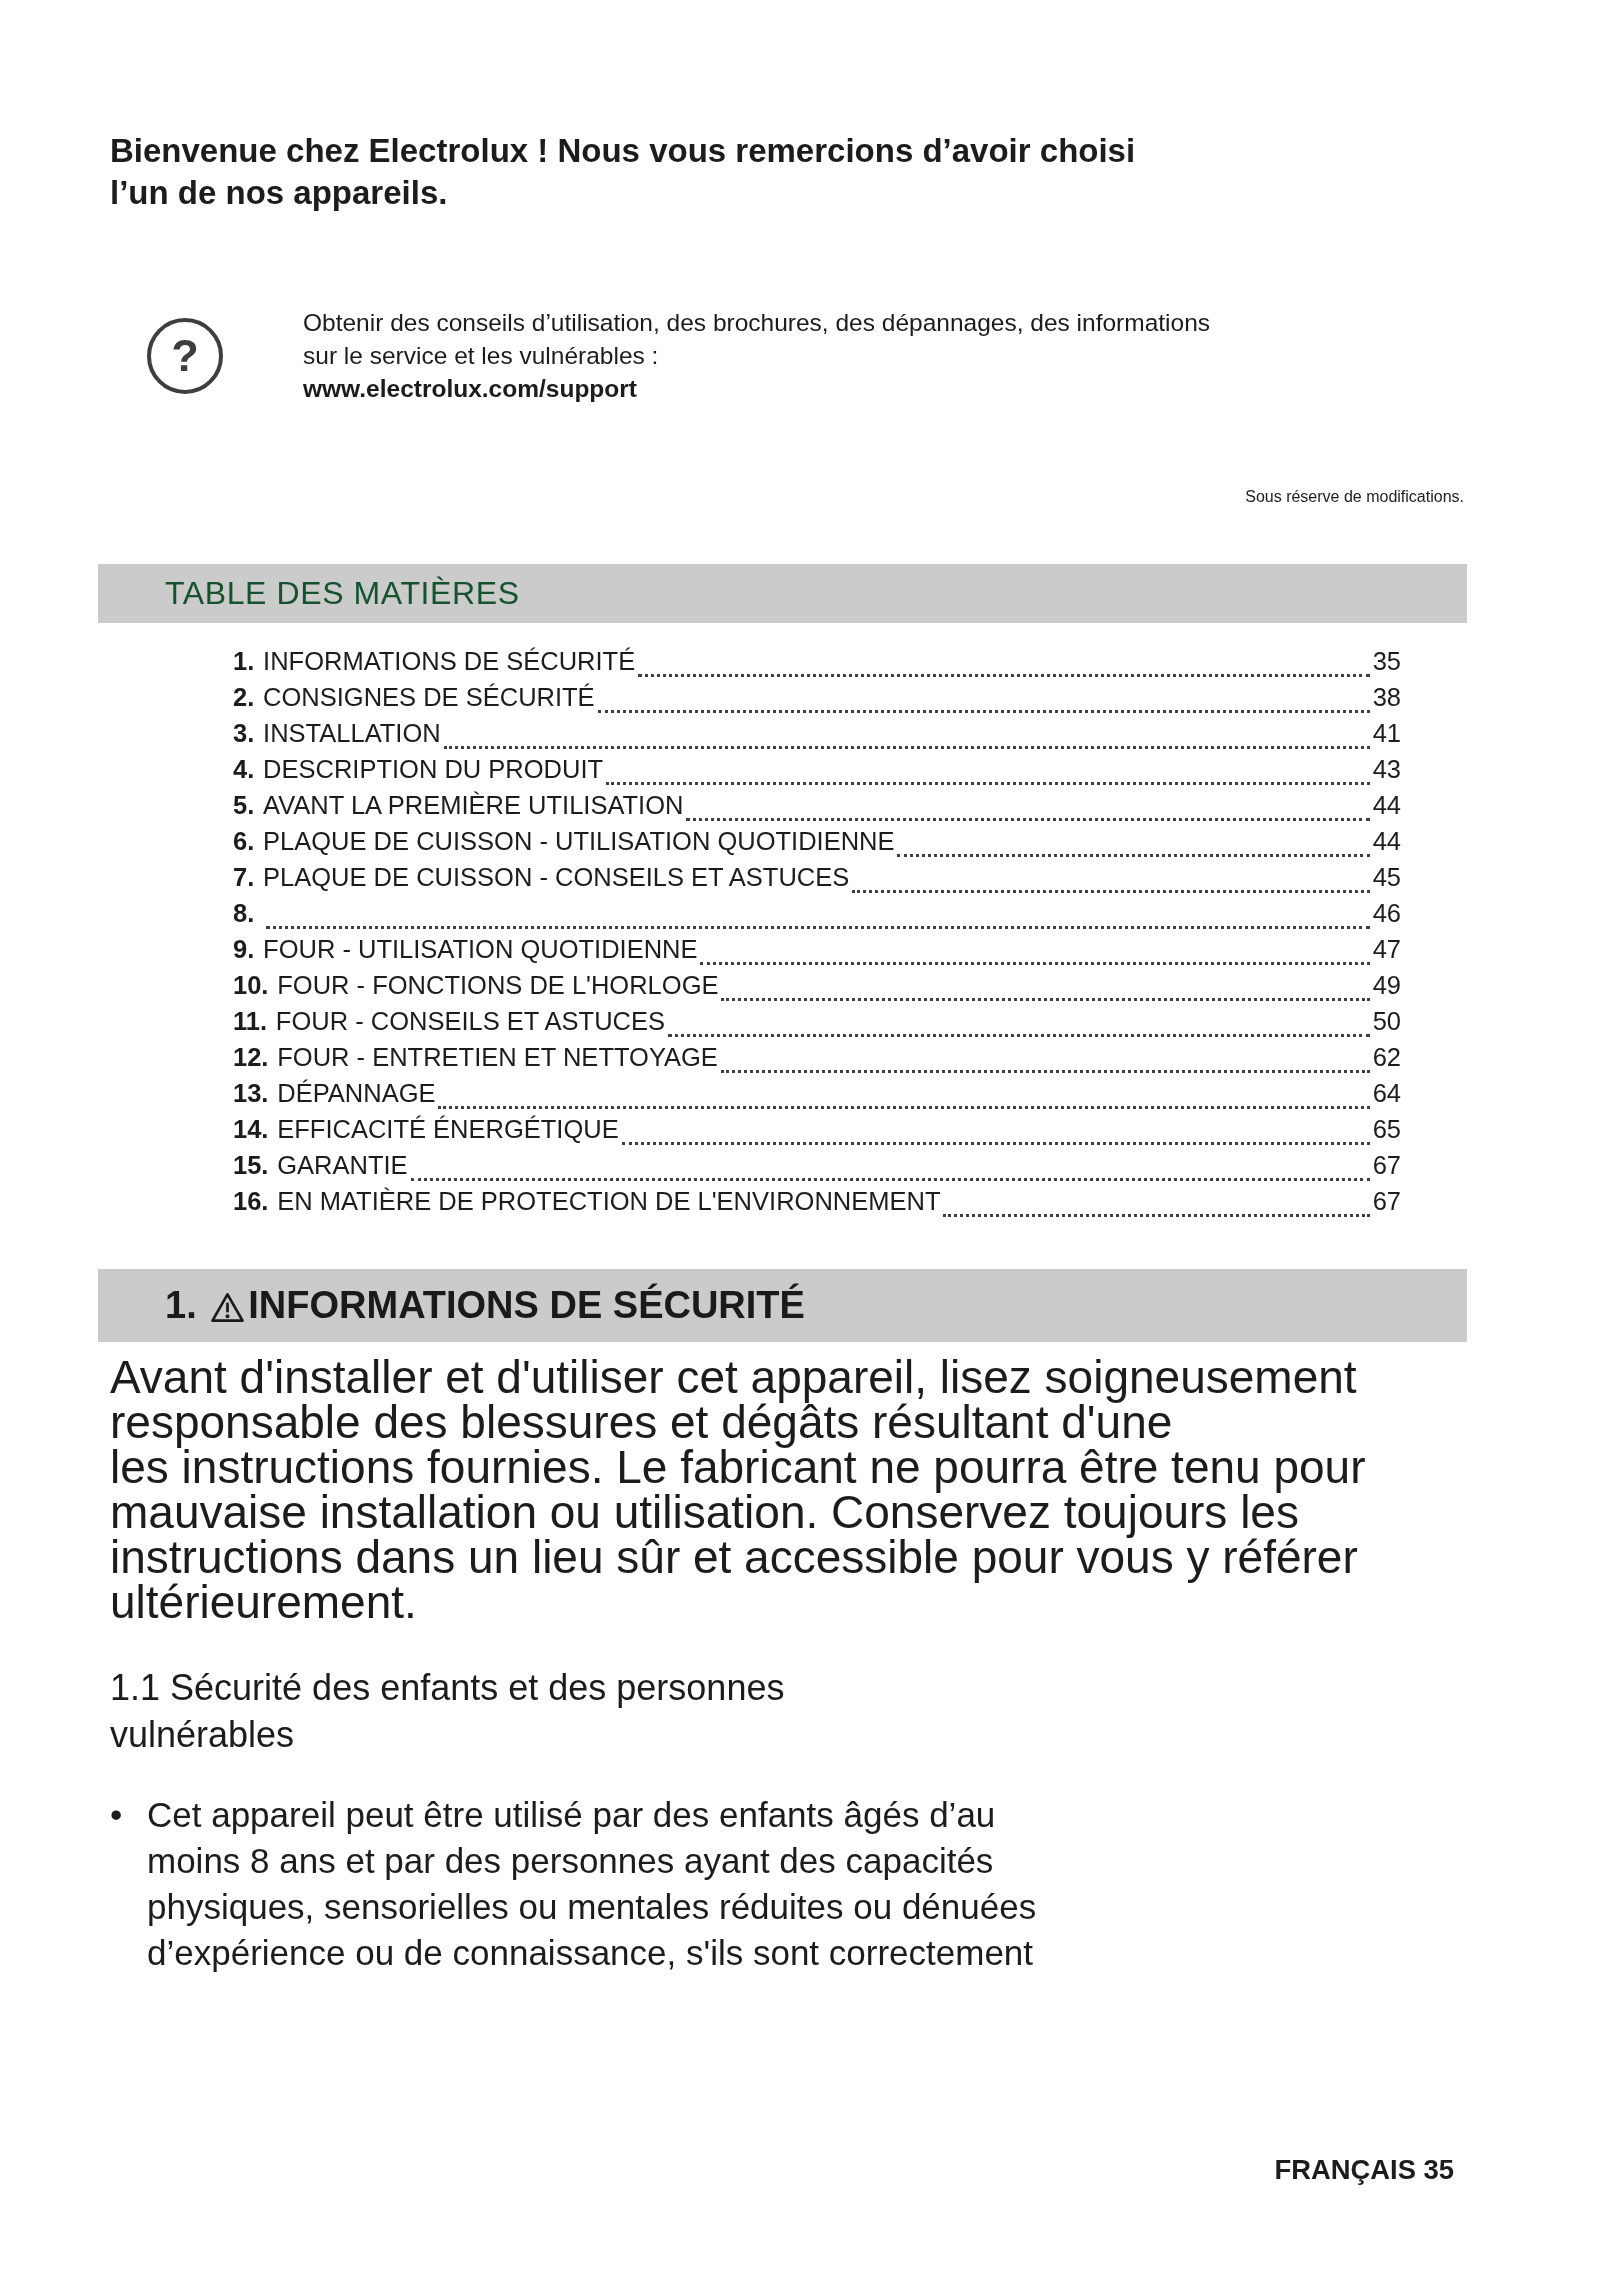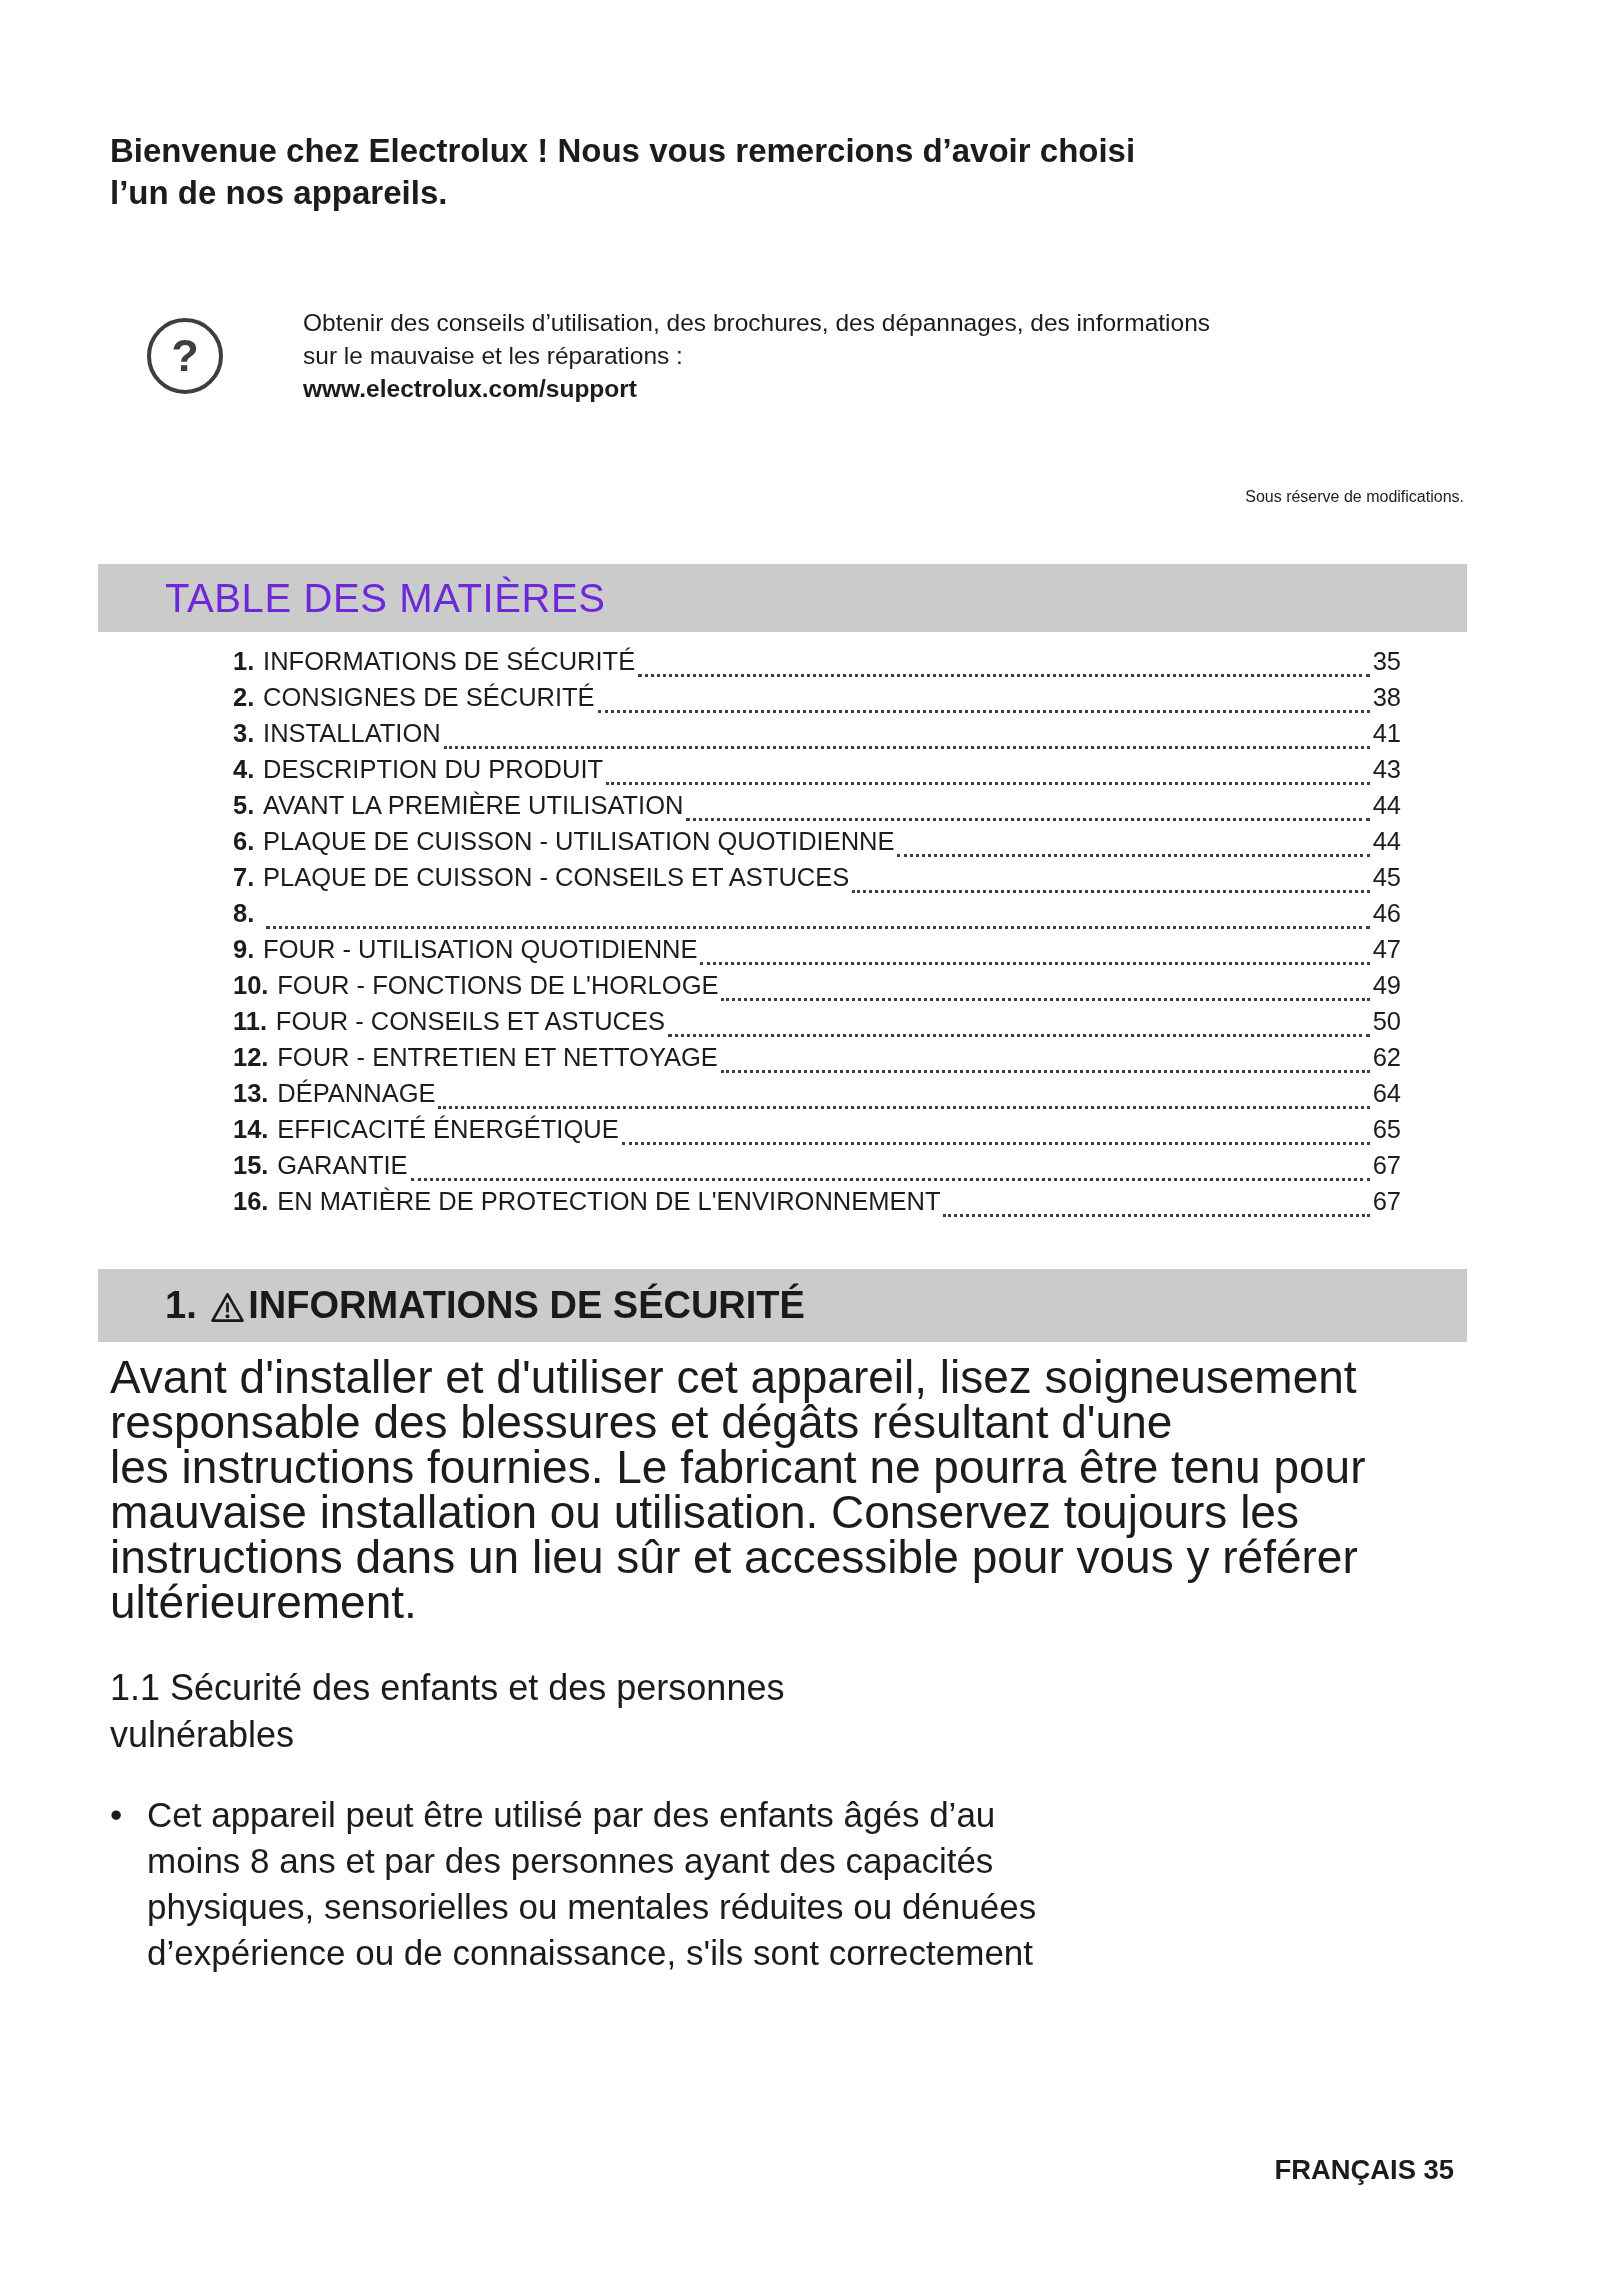--- a/index.html
+++ b/index.html
@@ -17,21 +17,21 @@
     display:flex; align-items:center; justify-content:center;
     font-size:45px; font-weight:bold; color:#3e3e3e; flex:0 0 auto;
   }
   .support-text { margin-left:80px; font-size:24.5px; line-height:33px; }
   .support-url { font-weight:bold; }
   .mods { position:absolute; top:488px; right:157px; font-size:16px; }
   .banner {
     position:absolute; left:98px; width:1369px; background:#cbcbcb;
     display:flex; align-items:center; padding-left:67px;
   }
-  .banner-toc { top:564px; height:68px; font-size:40px; color:#6d28d9; letter-spacing:0.6px; }
+  .banner-toc { top:564px; height:59px; font-size:32px; color:#14532d; letter-spacing:0.6px; }
   .banner-sec { top:1269px; height:73px; font-size:38px; font-weight:bold; color:#1a1a1a; }
   .sec-num { margin-right:13.7px; }
   .warn { margin-right:2.9px; align-self:center; margin-top:3.9px; }
   .toc { position:absolute; left:233px; top:647px; width:1168px; font-size:25.5px; }
   .toc-row { display:flex; align-items:baseline; height:36px; }
   .toc-num { font-weight:bold; margin-right:8.8px; white-space:pre; }
   .toc-label { white-space:pre; }
   .toc-leader {
     flex:1 1 auto; min-width:15.7px; margin:0 2.9px 5.9px 2.9px;
     border-bottom:3.3px dotted #3f3f3f; align-self:flex-end;
@@ -52,21 +52,21 @@
     <div>Bienvenue chez Electrolux ! Nous vous remercions d’avoir choisi</div>
     <div>l’un de nos appareils.</div>
   </div>
 
   <div class="support">
     <div class="help-icon">
       <span>?</span>
     </div>
     <div class="support-text">
       <div>Obtenir des conseils d’utilisation, des brochures, des dépannages, des informations</div>
-      <div>sur le mauvaise et les réparations :</div>
+      <div>sur le service et les vulnérables :</div>
       <div class="support-url">www.electrolux.com/support</div>
     </div>
   </div>
 
   <div class="mods">Sous réserve de modifications.</div>
 
   <div class="banner banner-toc">
     <span>TABLE DES MATIÈRES</span>
   </div>
 

